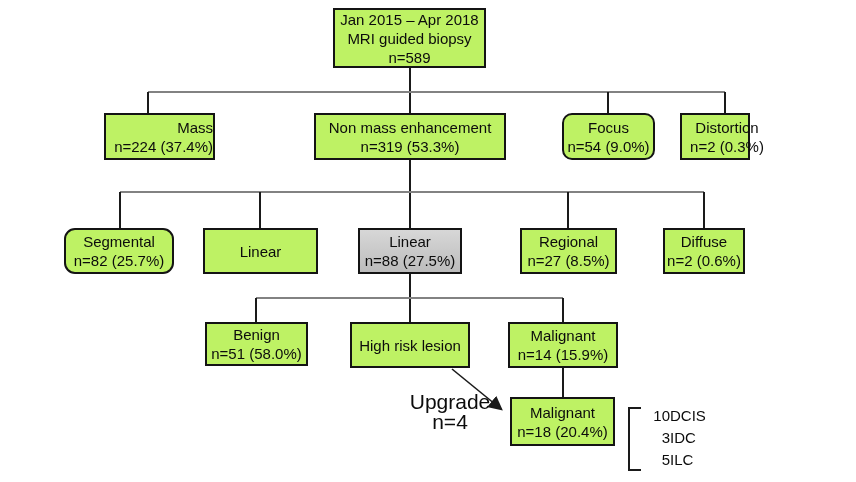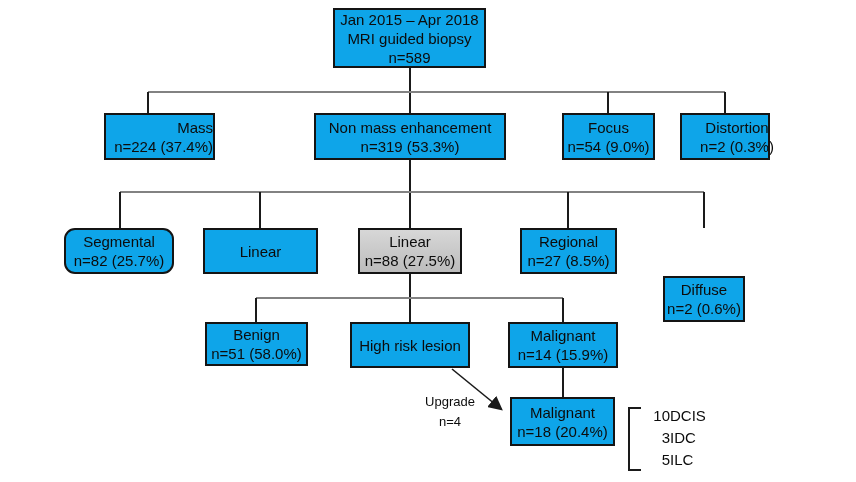--- a/index.html
+++ b/index.html
@@ -19,38 +19,38 @@
   .connectors {
     position: absolute;
     left: 0; top: 0;
     width: 856px; height: 482px;
     pointer-events: none;
   }
   .node {
     position: absolute;
     box-sizing: border-box;
     border: 2px solid #141414;
-    background: #0ea5e9;
+    background: #bef264;
     display: flex;
     flex-direction: column;
     align-items: center;
     justify-content: center;
     text-align: center;
     font-size: 15px;
     line-height: 19px;
     color: #0c0c0c;
     white-space: nowrap;
   }
   .node.highlight {
     background: linear-gradient(180deg, var(--hl-top, #d7d7d7), var(--hl-bottom, #bcbcbc));
   }
   .note {
     position: absolute;
     text-align: center;
-    font-size: 13px;
+    font-size: 21px;
     line-height: 20px;
     color: #0c0c0c;
   }
   .pathology {
     position: absolute;
     font-size: 15px;
     color: #0c0c0c;
   }
   .pathology .row {
     display: flex;
@@ -108,45 +108,45 @@
   </div>
 
   <div class="node" style="left:104px; top:113px; width:111px; height:47px;align-items:flex-end;">
     <span>Mass</span>
     <span>n=224 (37.4%)</span>
   </div>
   <div class="node" style="left:314px; top:113px; width:192px; height:47px;">
     <span>Non mass enhancement</span>
     <span>n=319 (53.3%)</span>
   </div>
-  <div class="node" style="left:562px; top:113px; width:93px; height:47px;">
+  <div class="node" style="left:562px; top:113px; width:93px; height:47px;border-radius:10px;">
     <span>Focus</span>
     <span>n=54 (9.0%)</span>
   </div>
-  <div class="node" style="left:680px; top:113px; width:90px; height:47px;padding-left:24px;">
+  <div class="node" style="left:680px; top:113px; width:70px; height:47px;padding-left:24px;">
     <span>Distortion</span>
     <span>n=2 (0.3%)</span>
   </div>
 
   <div class="node" style="left:64px; top:228px; width:110px; height:46px;border-radius:11px;">
     <span>Segmental</span>
     <span>n=82 (25.7%)</span>
   </div>
   <div class="node" style="left:203px; top:228px; width:115px; height:46px;">
     <span>Linear</span>
   </div>
   <div class="node highlight" style="left:358px; top:228px; width:104px; height:46px;">
     <span>Linear</span>
     <span>n=88 (27.5%)</span>
   </div>
   <div class="node" style="left:520px; top:228px; width:97px; height:46px;">
     <span>Regional</span>
     <span>n=27 (8.5%)</span>
   </div>
-  <div class="node" style="left:663px; top:228px; width:82px; height:46px;margin-top:48px;">
+  <div class="node" style="left:663px; top:228px; width:82px; height:46px;">
     <span>Diffuse</span>
     <span>n=2 (0.6%)</span>
   </div>
 
   <div class="node" style="left:205px; top:322px; width:103px; height:44px;">
     <span>Benign</span>
     <span>n=51 (58.0%)</span>
   </div>
   <div class="node" style="left:350px; top:322px; width:120px; height:46px;gap:32px;">
     <span>High risk lesion</span>

